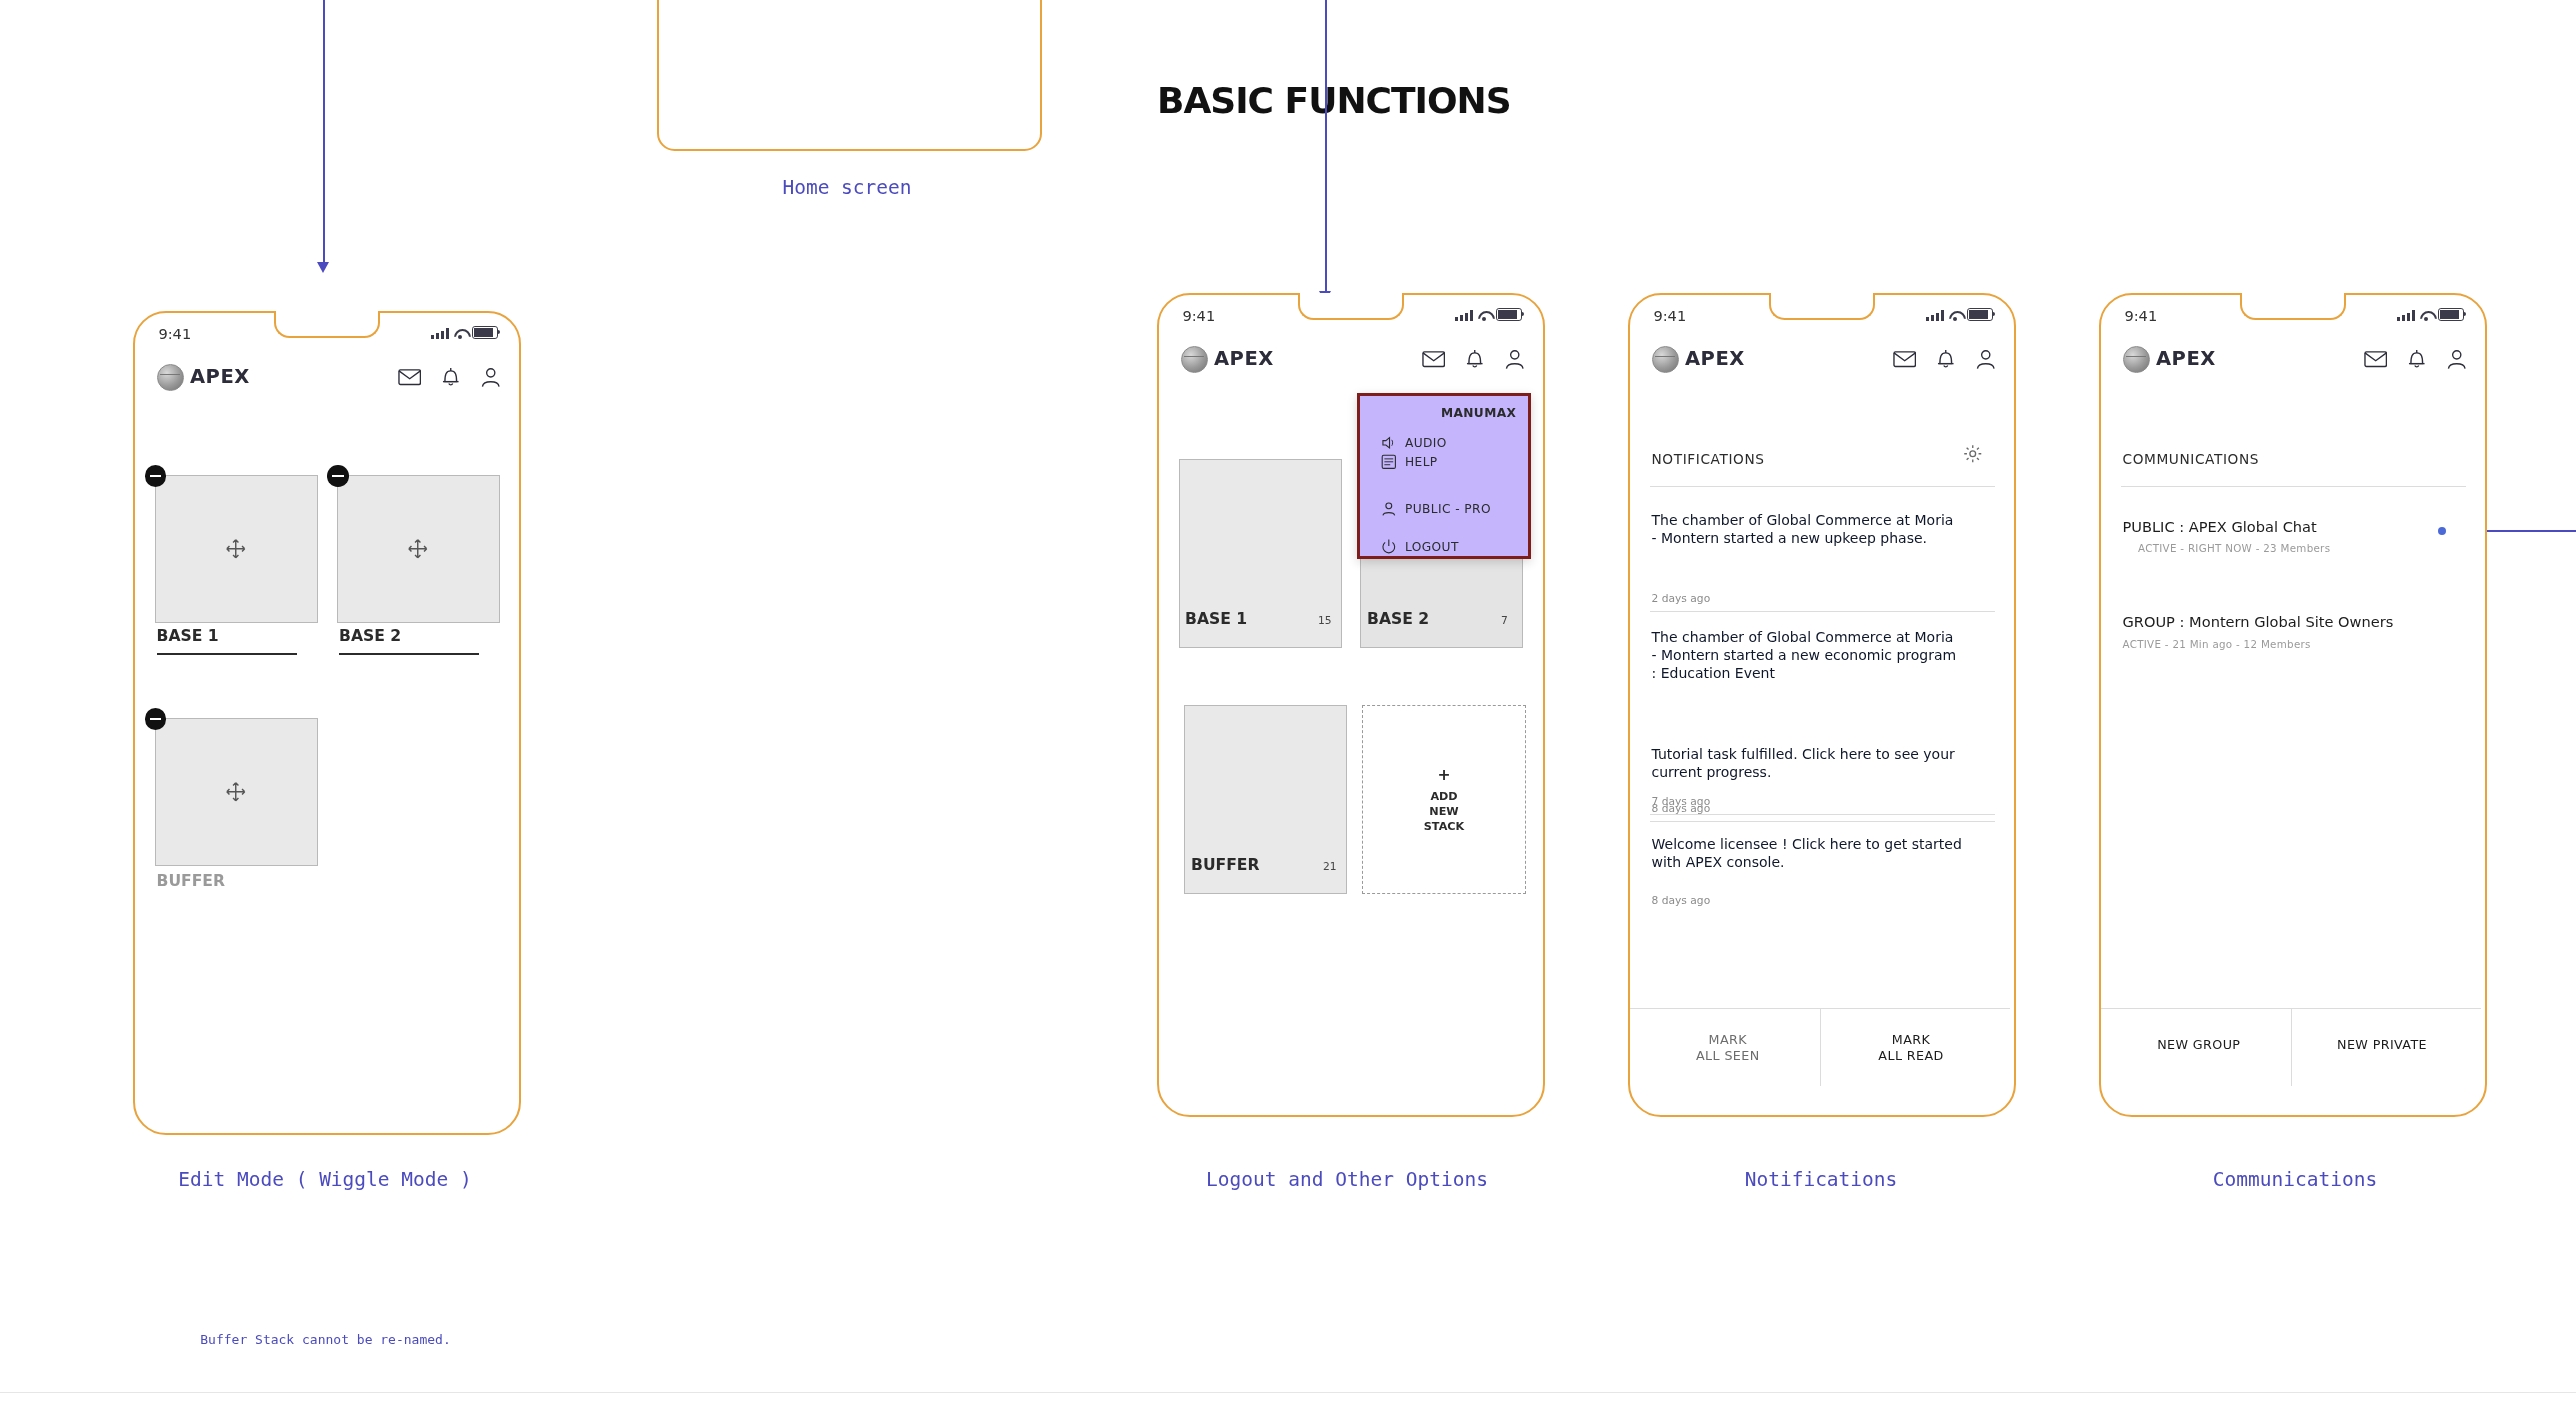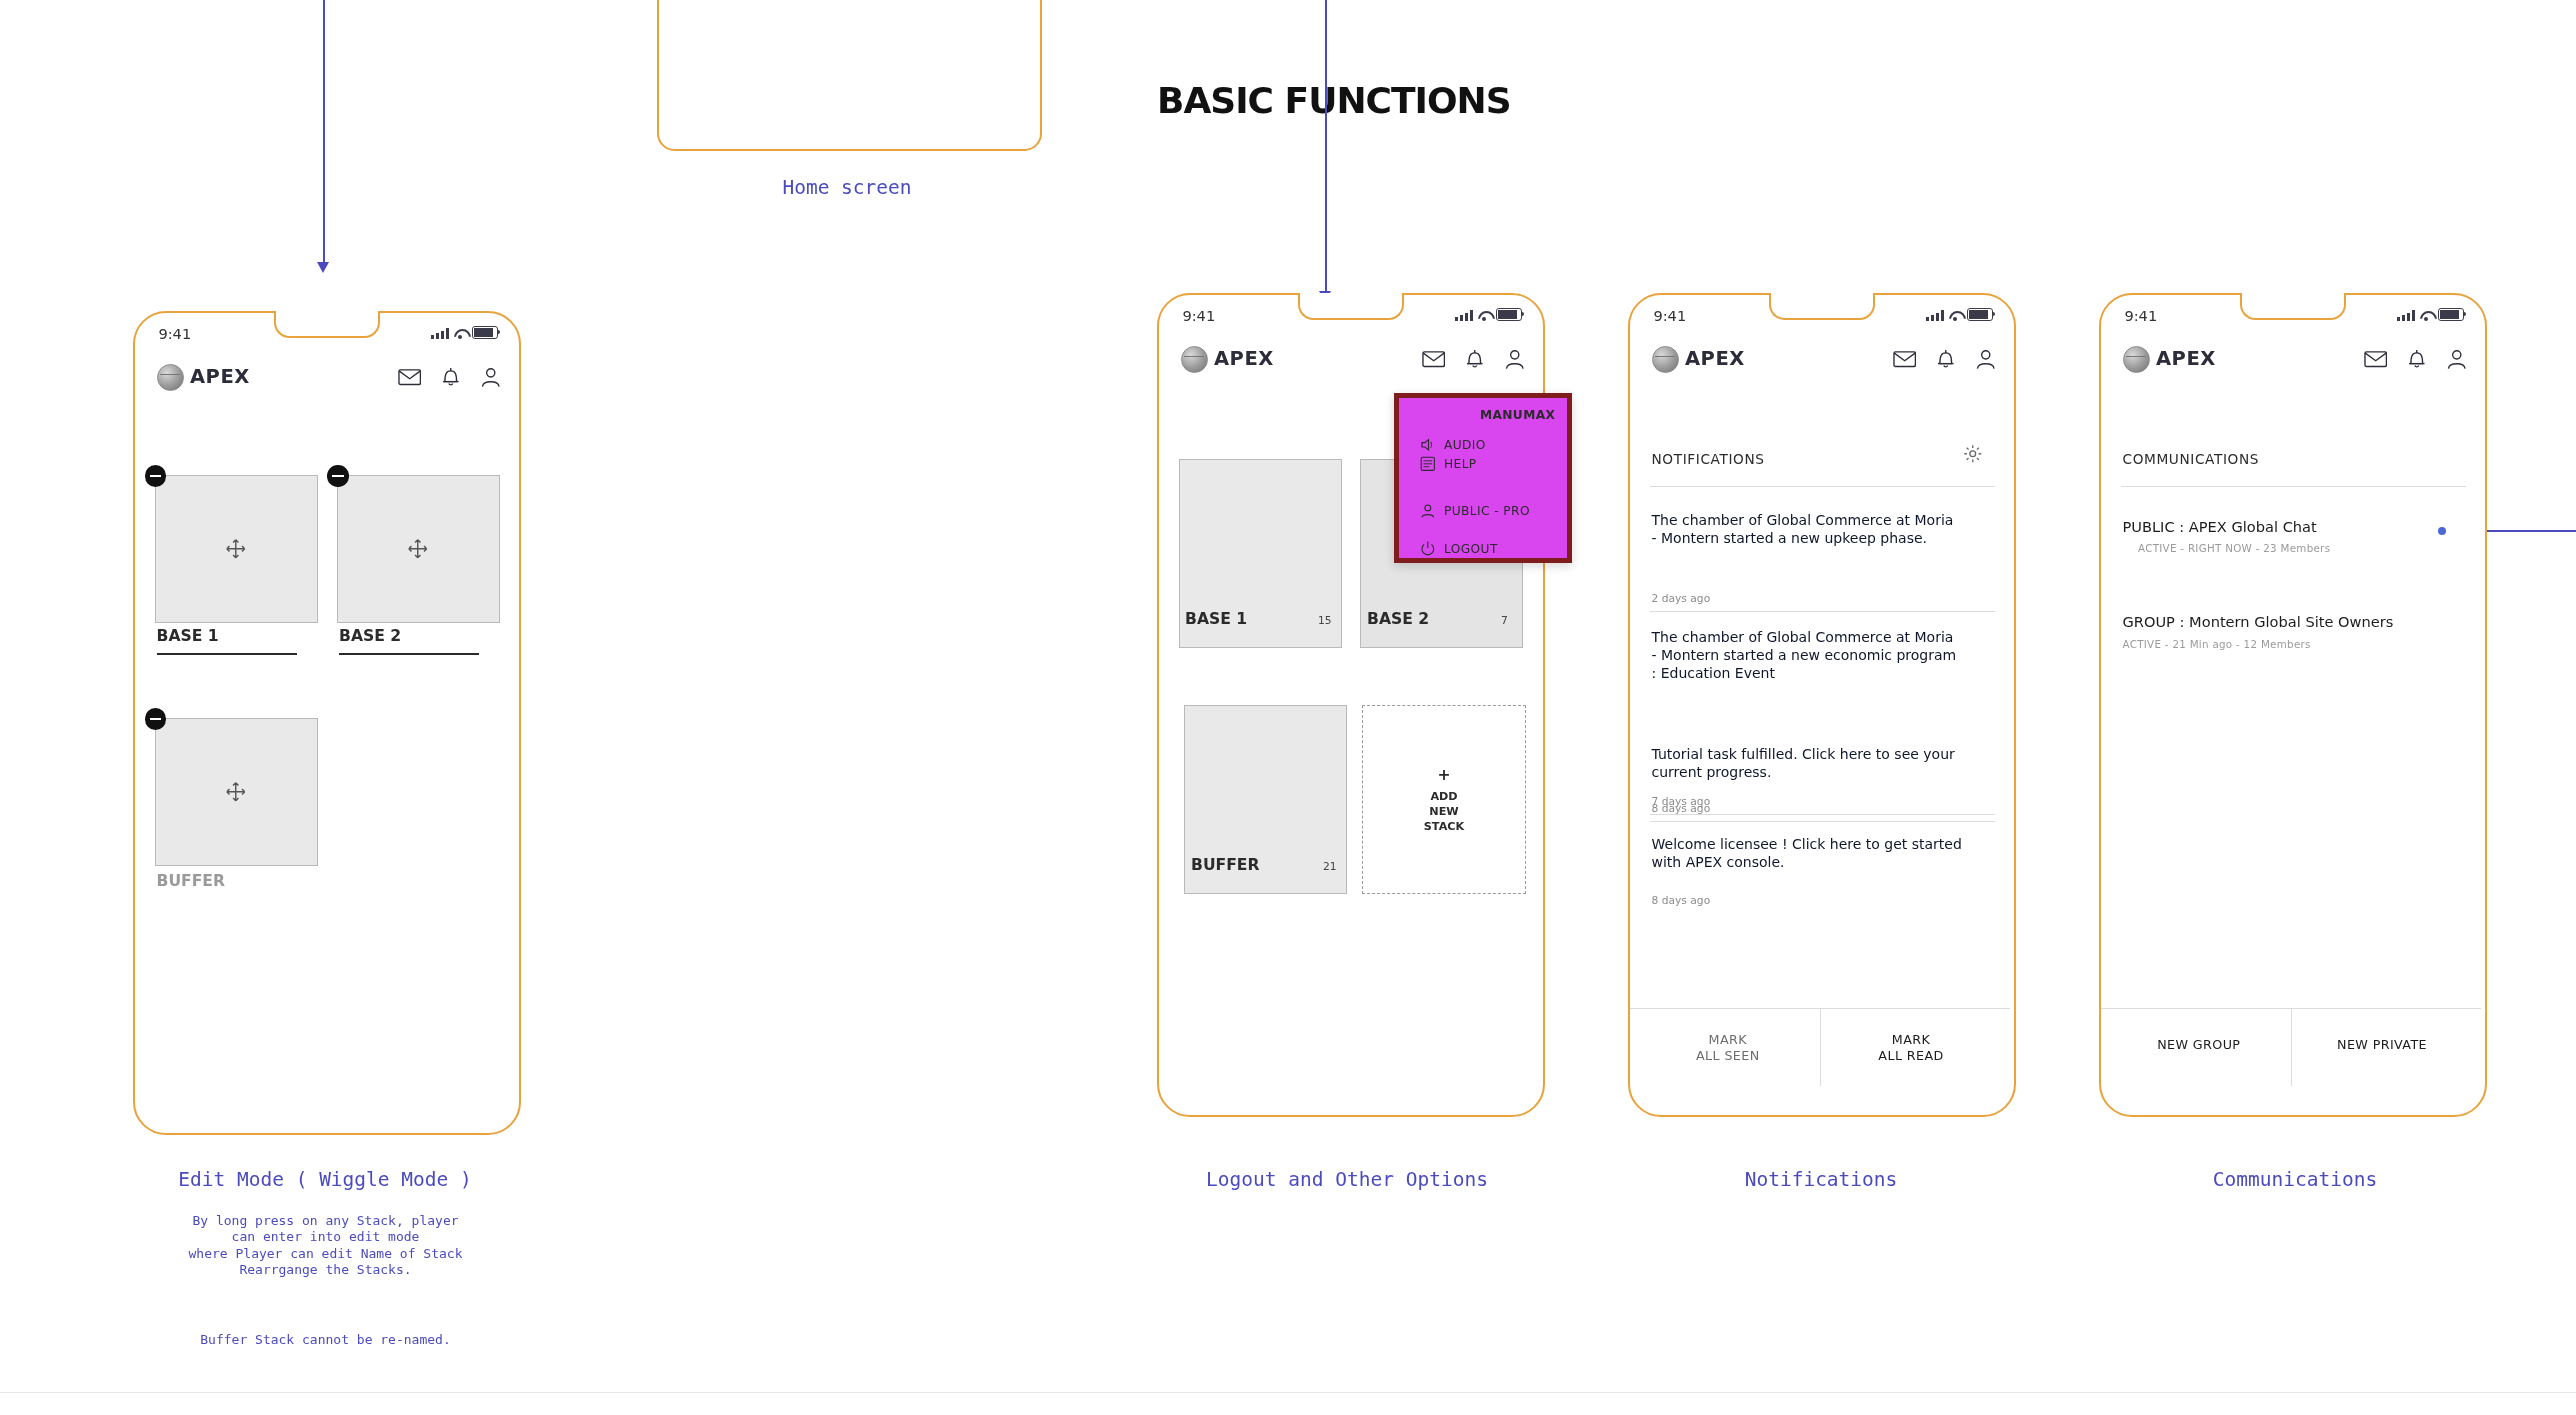--- a/index.html
+++ b/index.html
@@ -56,21 +56,21 @@
   .dashed{position:absolute;border:1.5px dashed #9a9a9a;background:#fff;}
 
   .caption{position:absolute;text-align:center;color:#4b4bbf;font-size:19.5px;
            font-family:"DejaVu Sans Mono", monospace;}
   .subcaption{position:absolute;text-align:center;color:#4b4bbf;font-size:13px;line-height:1.25;
               font-family:"DejaVu Sans Mono", monospace;}
   .bigtitle{position:absolute;font-family:"DejaVu Sans", sans-serif;font-weight:bold;
             font-size:36px;letter-spacing:-1px;color:#111;}
 
   
-  .menu{position:absolute;background:#d946ef;border:5px solid #7f1d1d;box-shadow:0 2.9px 9.8px rgba(0,0,0,.16);margin-left:37px;}
+  .menu{position:absolute;background:#c4b5fd;border:3px solid #7f1d1d;box-shadow:0 2.9px 9.8px rgba(0,0,0,.16);}
   .menu-title{position:absolute;right:11.7px;top:9.8px;font-size:12.2px;font-weight:bold;color:#2b2b2b;
               font-family:"DejaVu Sans", sans-serif;letter-spacing:0.4px;}
   .menu-item{position:absolute;left:0;width:100%;height:37px;}
   .menu-item span.lbl{position:absolute;left:45px;top:10.7px;font-size:12.2px;color:#2b2b2b;
                       font-family:"DejaVu Sans", sans-serif;letter-spacing:0.4px;}
   .menu-ic{position:absolute;left:19.5px;top:8.8px;width:17.6px;height:17.6px;}
 
   
   .sect-title{position:absolute;font-family:"DejaVu Sans", sans-serif;font-size:13.7px;
               letter-spacing:0.6px;color:#2b2b2b;}
@@ -168,24 +168,20 @@
     <div class="stack" style="left:19.5px;top:405px;width:161px;height:146px;">
       <svg class="move" style="left:69px;top:62px;" viewBox="0 0 24 24">
         <path fill="none" stroke="#555" stroke-width="1.6" d="M12 2v20M2 12h20M12 2l-3 3M12 2l3 3M12 22l-3-3M12 22l3-3M2 12l3-3M2 12l3 3M22 12l-3-3M22 12l-3 3"></path>
       </svg>
     </div>
     <div class="minus" style="left:9.8px;top:395px;"></div>
     <div class="stack-label" style="left:21.5px;top:559px;color:#9a9a9a;">BUFFER</div>
   </div>
 
   <div class="caption" style="left:86px;top:1168px;width:478px;">Edit Mode ( Wiggle Mode )</div>
-  <div class="subcaption" style="left:96px;top:1213px;width:459px;white-space:pre-line;">By long press on any Stack, player
-can enter into edit mode
-where Player can edit Name of Stack
-Rearrgange the Stacks.</div>
   <div class="subcaption" style="left:96px;top:1332px;width:459px;">Buffer Stack cannot be re-named.</div>
 
   <div class="phone" style="left:1157px;top:293px;width:384px;height:820px;">
     <div class="notch"></div>
     <div class="notch-cover"></div>
 
     <div class="statusbar">
       <div class="st-time">9:41</div>
       <div class="st-icons">
         <div class="bars">

